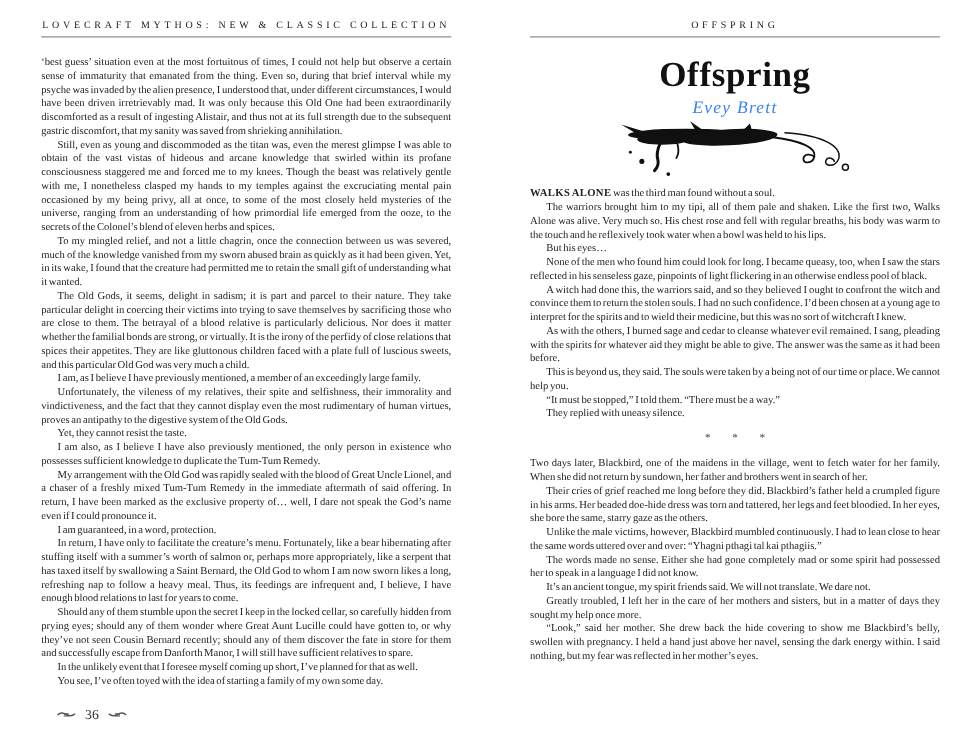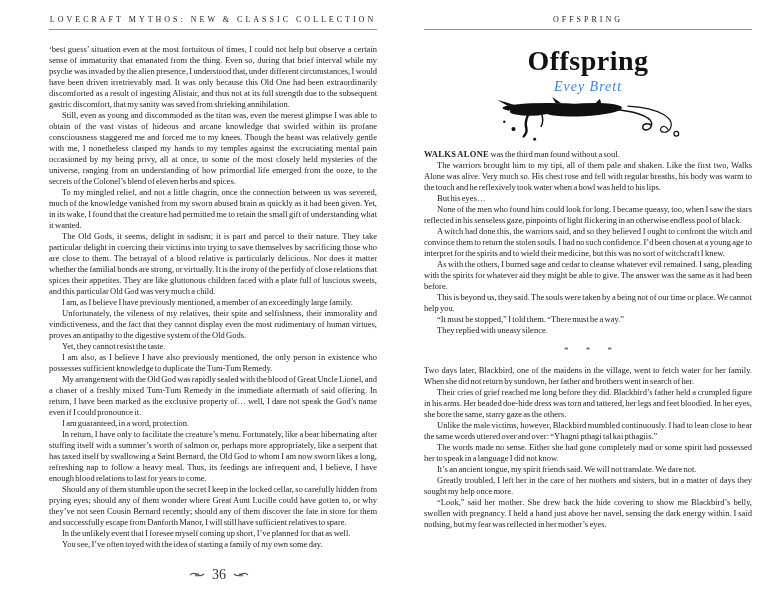--- a/index.html
+++ b/index.html
@@ -1,21 +1,21 @@
 <!DOCTYPE html>
 <html><head>
 <meta charset="utf-8">
 <style>
   html,body{margin:0;padding:0;}
   body{
     width:784px;height:600px;background:#ffffff;overflow:hidden;position:relative;
     font-family:"Liberation Serif", serif;color:#222;
   }
   .page{position:absolute;top:0;width:328px;height:600px;padding-top:15px;box-sizing:border-box;}
-  .page-left{left:33px;margin-left:16px;}
+  .page-left{left:33px;}
   .page-right{left:424px;}
   .running-head{
     text-align:center;font-size:8px;line-height:9px;letter-spacing:3px;
     color:#1c1c1c;border-bottom:1px solid #8f8f8f;padding-bottom:5px;
     font-family:"Liberation Serif", serif;text-transform:uppercase;
   }
   .page-body{
     margin-top:14px;font-size:8.5px;line-height:11px;text-align:justify;
     word-spacing:-0.8px;color:#222;overflow:hidden;
   }
@@ -33,22 +33,22 @@
   .story-author{
     margin-top:3px;font-size:14px;line-height:16px;font-style:italic;
     color:#3b82f6;letter-spacing:1px;
   }
   .flourish-wrap{margin-top:1px;height:46px;text-align:center;}
   .separator{
     text-align:center;letter-spacing:6px;word-spacing:3px;font-size:9px;
     color:#444;margin:9px 0 9px;text-indent:6px;
   }
   .folio{
-    position:absolute;left:12px;right:0;top:566px;text-align:center;
-    font-size:14px;color:#333;
+    position:absolute;left:12px;right:0;top:566px;
+    font-size:11px;color:#333;
   }
   .folio .num{margin:0 7px;vertical-align:middle;}
   .folio svg{vertical-align:middle;}
 </style>
 </head>
 <body>
 
 <div>
 
   <section class="page page-left">

